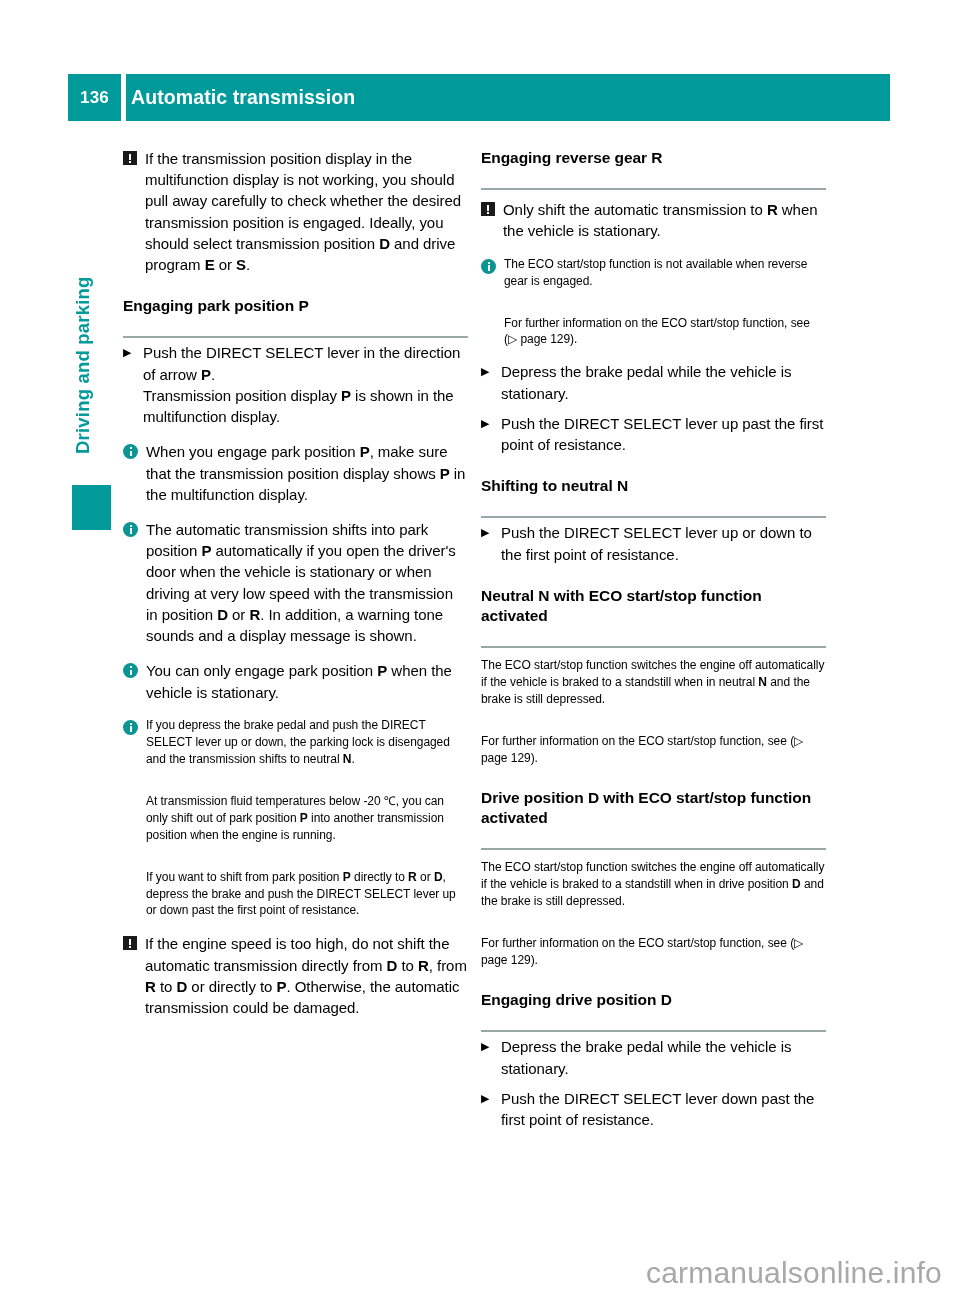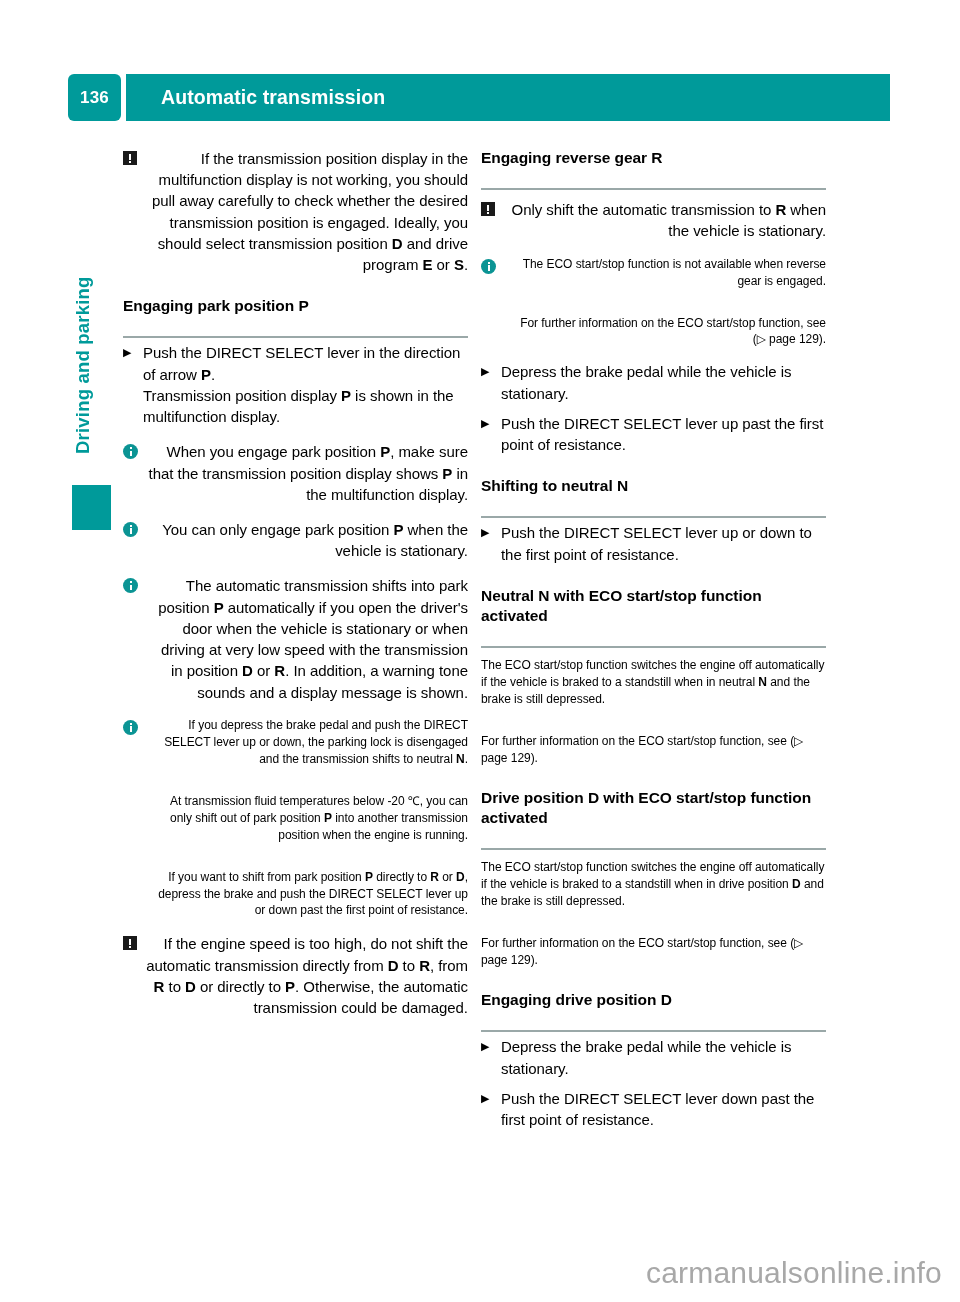--- a/index.html
+++ b/index.html
@@ -24,30 +24,29 @@
   .header-pagenum {
     width: 53px;
     background: #009a9a;
     color: #ffffff;
     font-size: 17px;
     font-weight: bold;
     display: flex;
     align-items: center;
     justify-content: center;
     letter-spacing: .2px;
-    border-radius: 6px;
   }
   .header-gap { width: 5px; background: #ffffff; }
   .header-title-bar {
     flex: 1;
     background: #009a9a;
     color: #ffffff;
     display: flex;
     align-items: center;
-    padding-left: 35px;
+    padding-left: 5px;
     font-size: 19.5px;
     font-weight: bold;
     letter-spacing: .1px;
   }
 
   
   .side-tab-text {
     position: absolute;
     left: 72px; top: 245px;
     width: 40px; height: 240px;
@@ -101,21 +100,20 @@
     display: flex;
     align-items: flex-start;
     margin-top: 14px;
   }
   .note:first-child { margin-top: 0; }
   .note .note-body {
     font-size: 15px;
     line-height: 1.415;
     letter-spacing: -.05px;
     flex: 1;
-    text-align: right;
   }
 
   
   .ico-warn {
     width: 14px; height: 14px;
     background: #1a1a1a;
     margin-right: 8px;
     margin-top: 3px;
     flex: 0 0 14px;
     position: relative;
@@ -221,26 +219,26 @@
     <span class="step-body">Push the DIRECT SELECT lever in the direction of arrow <b>P</b>.<br>Transmission position display <b>P</b> is shown in the multifunction display.</span>
   </div>
 
   <div class="note">
     <span class="ico-info"></span>
     <span class="note-body">When you engage park position <b>P</b>, make sure that the transmission position display shows <b>P</b> in the multifunction display.</span>
   </div>
 
   <div class="note">
     <span class="ico-info"></span>
+    <span class="note-body">The automatic transmission shifts into park position <b>P</b> automatically if you open the driver's door when the vehicle is stationary or when driving at very low speed with the transmission in position <b>D</b> or <b>R</b>. In addition, a warning tone sounds and a display message is shown.</span>
+  </div>
+
+  <div class="note">
+    <span class="ico-info"></span>
     <span class="note-body">You can only engage park position <b>P</b> when the vehicle is stationary.</span>
-  </div>
-
-  <div class="note">
-    <span class="ico-info"></span>
-    <span class="note-body">The automatic transmission shifts into park position <b>P</b> automatically if you open the driver's door when the vehicle is stationary or when driving at very low speed with the transmission in position <b>D</b> or <b>R</b>. In addition, a warning tone sounds and a display message is shown.</span>
   </div>
 
   <div class="note">
     <span class="ico-info"></span>
     <div class="note-body">
       <p class="para">If you depress the brake pedal and push the DIRECT SELECT lever up or down, the parking lock is disengaged and the transmission shifts to neutral <b>N</b>.</p>
       <p class="para">At transmission fluid temperatures below -20 ℃, you can only shift out of park position <b>P</b> into another transmission position when the engine is running.</p>
       <p class="para">If you want to shift from park position <b>P</b> directly to <b>R</b> or <b>D</b>, depress the brake and push the DIRECT SELECT lever up or down past the first point of resistance.</p>
     </div>
   </div>

